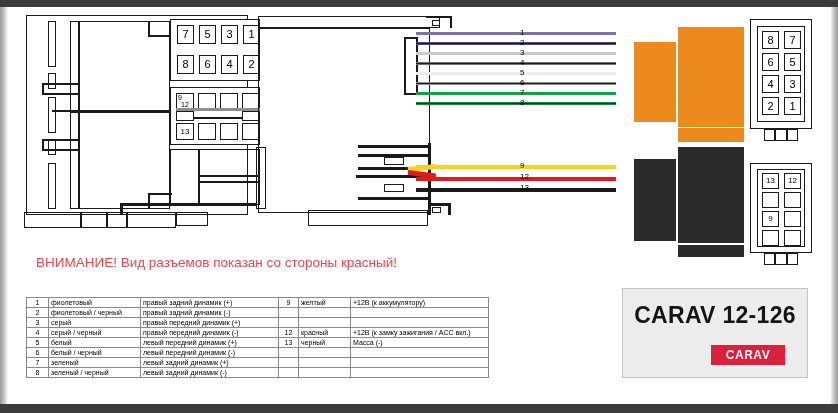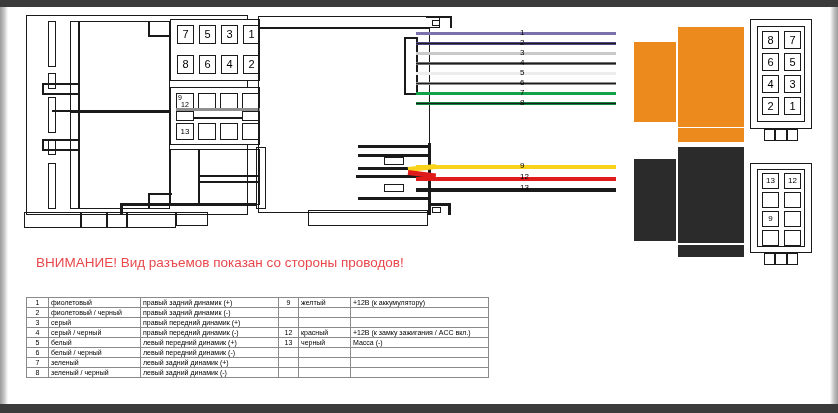--- a/index.html
+++ b/index.html
@@ -330,21 +330,21 @@
       <div class="pin" style="left:754px; top:223px; width:17px; height:16px;"></div>
       <div class="pin" style="left:776px; top:223px; width:17px; height:16px;"></div>
 
       <div class="box-o" style="left:756px; top:246px; width:34px; height:12px;"></div>
       <div class="ln" style="left:766px; top:246px; width:2px; height:12px;"></div>
       <div class="ln" style="left:778px; top:246px; width:2px; height:12px;"></div>
     </div>
 
   </div>
 
-  <div id="warning">ВНИМАНИЕ! Вид разъемов показан со стороны проводов!</div>
+  <div id="warning">ВНИМАНИЕ! Вид разъемов показан со стороны красный!</div>
 
   <table id="table-left" class="wtable">
     <tbody>
         <tr>
           <td class="num">1</td>
           <td class="col">фиолетовый</td>
           <td class="desc">правый задний динамик (+)</td>
         </tr>
         <tr>
           <td class="num">2</td>
@@ -422,14 +422,18 @@
           <td class="desc2"></td>
         </tr>
         <tr>
           <td class="num2"></td>
           <td class="col2"></td>
           <td class="desc2"></td>
         </tr>
       </tbody>
   </table>
 
+  <div id="logo-panel">
+    <div id="logo-title">CARAV 12-126</div>
+    <div id="logo-badge">CARAV</div>
+  </div>
 
 </div>
 
 </body></html>

